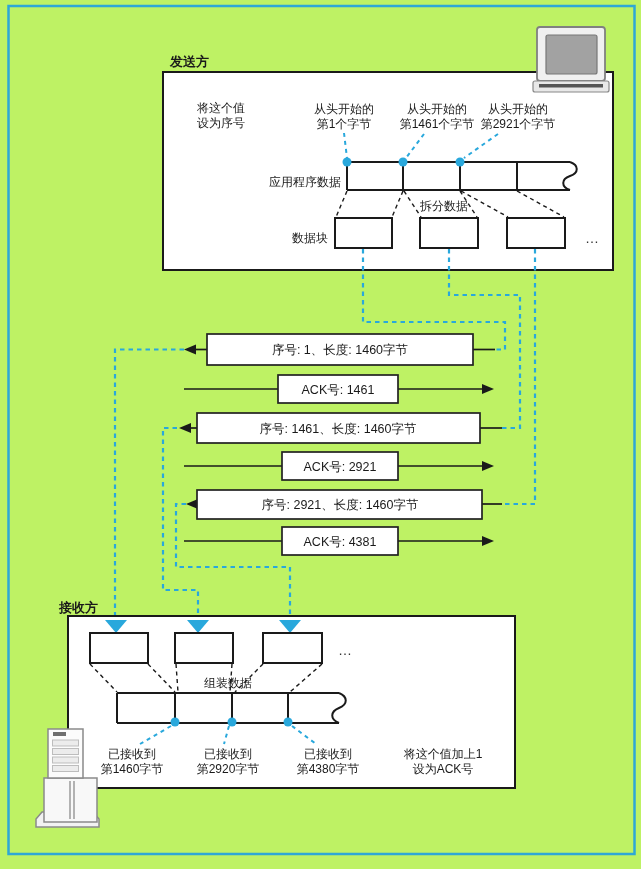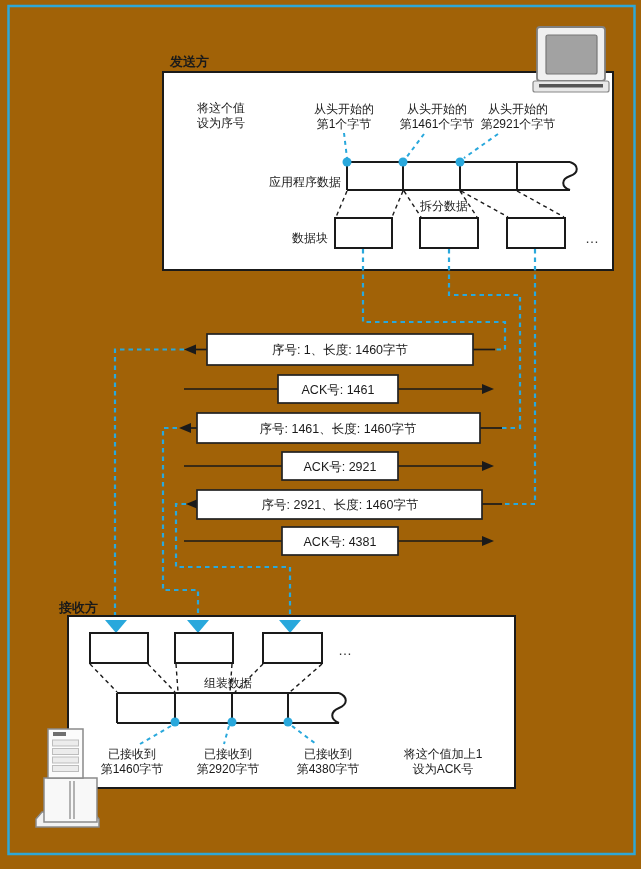--- a/index.html
+++ b/index.html
@@ -1,16 +1,16 @@
 <!DOCTYPE html>
 <html><head>
 <meta charset="utf-8">
 <style>
   html,body{margin:0;padding:0;background:#ffffff;}
-  .stage{position:relative;width:641px;height:869px;background:#a16207;overflow:hidden;}
+  .stage{position:relative;width:641px;height:869px;background:#bef264;overflow:hidden;}
   svg text{font-family:"Liberation Sans","DejaVu Sans",sans-serif;fill:#1a1a1a;font-size:12px;}
   svg .bold{font-weight:bold;font-size:13px;}
   svg .mid{text-anchor:middle;}
   svg .end{text-anchor:end;}
   svg .msg{font-size:12.5px;text-anchor:middle;}
   svg .dots{font-size:14px;text-anchor:middle;fill:#333;}
   .ln{stroke:#1a1a1a;stroke-width:2;fill:none;}
   .ln15{stroke:#1a1a1a;stroke-width:1.7;fill:none;}
   .bx{stroke:#1a1a1a;stroke-width:2;fill:#ffffff;}
   .mbx{stroke:#222222;stroke-width:1.7;fill:#ffffff;}

